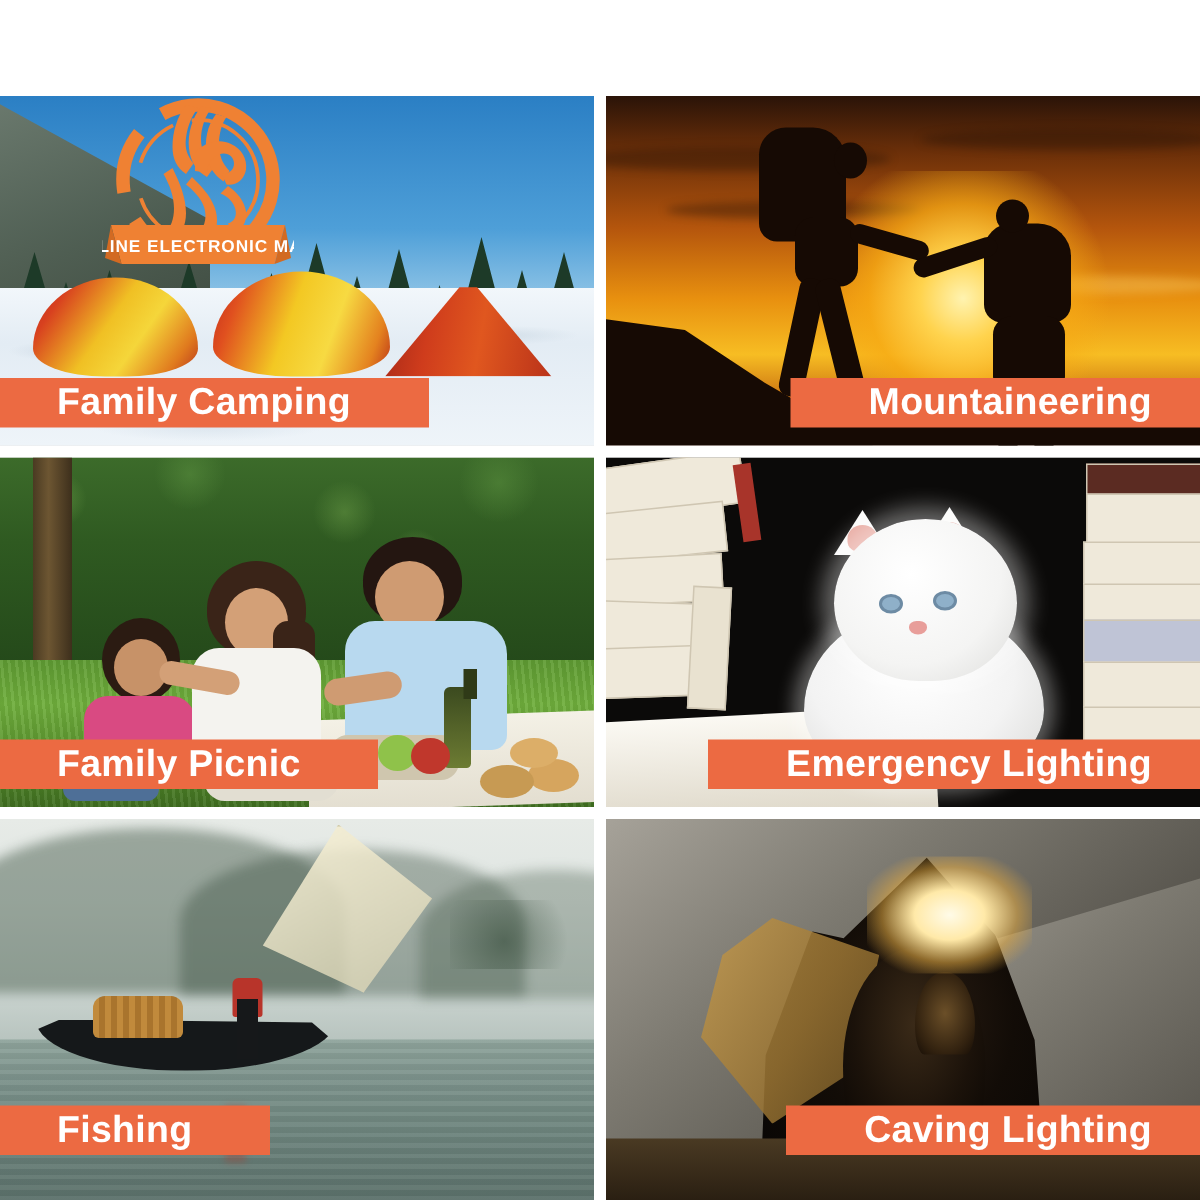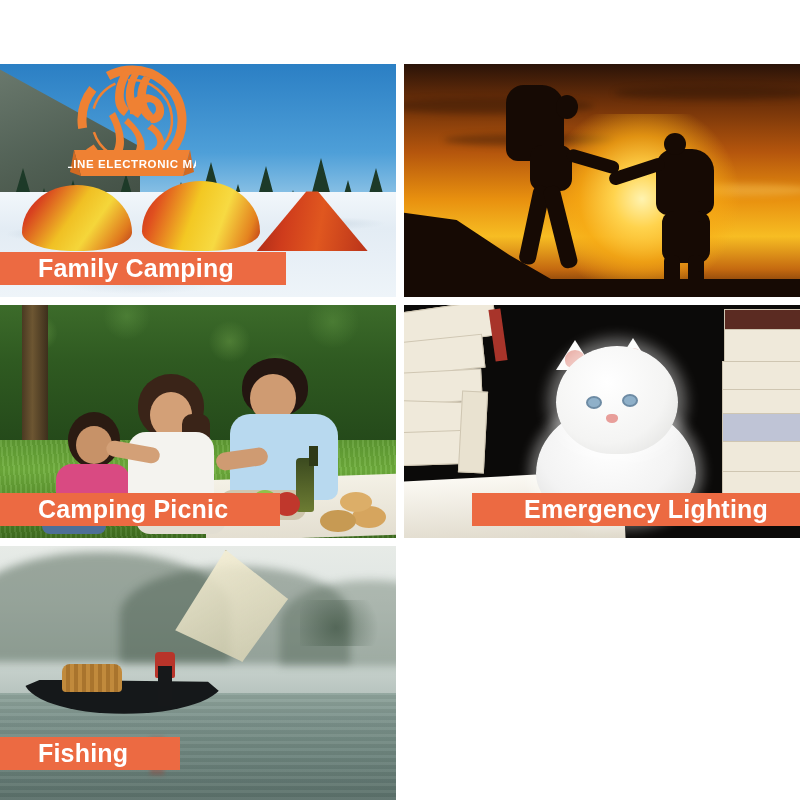--- a/index.html
+++ b/index.html
@@ -303,20 +303,21 @@
           <div class="c-pack" style="left:14px; top:18px; width:58px; height:66px;"></div>
           <div class="c-body" style="left:22px; top:2px;  width:22px; height:22px; border-radius:50%;"></div>
           <div class="c-body" style="left:-34px; top:34px; width:58px; height:13px; border-radius:7px; transform:rotate(-18deg);"></div>
           <div class="c-body" style="left:20px; top:80px; width:48px; height:52px; border-radius:12px;"></div>
           <div class="c-body" style="left:22px; top:124px; width:16px; height:44px; border-radius:6px;"></div>
           <div class="c-body" style="left:46px; top:124px; width:16px; height:44px; border-radius:6px;"></div>
         </div>
 
         <div class="silA" style="left:0; right:0; bottom:0; height:18px;"></div>
       </div>
+      <div class="caption right">Mountaineering</div>
     </div>
 
     <div class="cell r2c1">
       <div class="art">
         <div class="hedge"></div>
         <div class="trunk"></div>
         <div class="grass"></div>
         <div class="blanket"></div>
 
         <div class="person" style="left:52px; bottom:6px; width:86px; height:120px;">
@@ -344,21 +345,21 @@
         </div>
 
         <div style="position:absolute; right:82px; bottom:26px; width:18px; height:54px; background:linear-gradient(#3b4a1f,#6d7c33); border-radius:4px 4px 3px 3px;"></div>
         <div style="position:absolute; right:78px; bottom:72px; width:9px; height:20px; background:#2f3a17;"></div>
         <div style="position:absolute; right:118px; bottom:24px; width:26px; height:24px; background:#8fc24a; border-radius:50%;"></div>
         <div style="position:absolute; right:96px; bottom:22px; width:26px; height:24px; background:#c0372c; border-radius:50%;"></div>
         <div style="position:absolute; right:10px; bottom:10px; width:34px; height:22px; background:#d6a55e; border-radius:50%;"></div>
         <div style="position:absolute; right:40px; bottom:6px; width:36px; height:22px; background:#c79a53; border-radius:50%;"></div>
         <div style="position:absolute; right:24px; bottom:26px; width:32px; height:20px; background:#dcae68; border-radius:50%;"></div>
       </div>
-      <div class="caption left">Camping Picnic</div>
+      <div class="caption left">Family Picnic</div>
     </div>
 
     <div class="cell r2c2">
       <div class="art">
         <div class="darkbg"></div>
 
         <div class="bookL" style="left:-20px; top:2px;  width:112px; height:36px; transform:rotate(-8deg);"></div>
         <div class="bookL" style="left:-24px; top:34px; width:104px; height:34px; transform:rotate(-6deg);"></div>
         <div class="bookL" style="left:-18px; top:66px; width:96px;  height:32px; transform:rotate(-3deg);"></div>
         <div class="bookL" style="left:-22px; top:96px; width:92px;  height:34px; transform:rotate(2deg);"></div>
@@ -408,15 +409,29 @@
         <div class="boat"></div>
         <div class="basket"></div>
         <div class="fisher-shirt"></div>
         <div class="fisher-body"></div>
         <div style="position:absolute; left:150px; bottom:10%; width:14px; height:38px;
                     background:rgba(170,60,48,.35); filter:blur(2px);"></div>
       </div>
       <div class="caption left deep">Fishing</div>
     </div>
 
+    <div class="cell r3c2">
+      <div class="art">
+        <div class="cave"></div>
+        <div class="cave-wall cave-left"></div>
+        <div class="cave-wall cave-right"></div>
+        <div class="cave-wall cave-top"></div>
+        <div class="cave-tan"></div>
+        <div class="tunnel"></div>
+        <div class="tunnel-deep"></div>
+        <div class="cave-lamp"></div>
+        <div class="cave-floor"></div>
+      </div>
+      <div class="caption right deep">Caving Lighting</div>
+    </div>
 
   </div>
 </div>
 
 </body></html>

